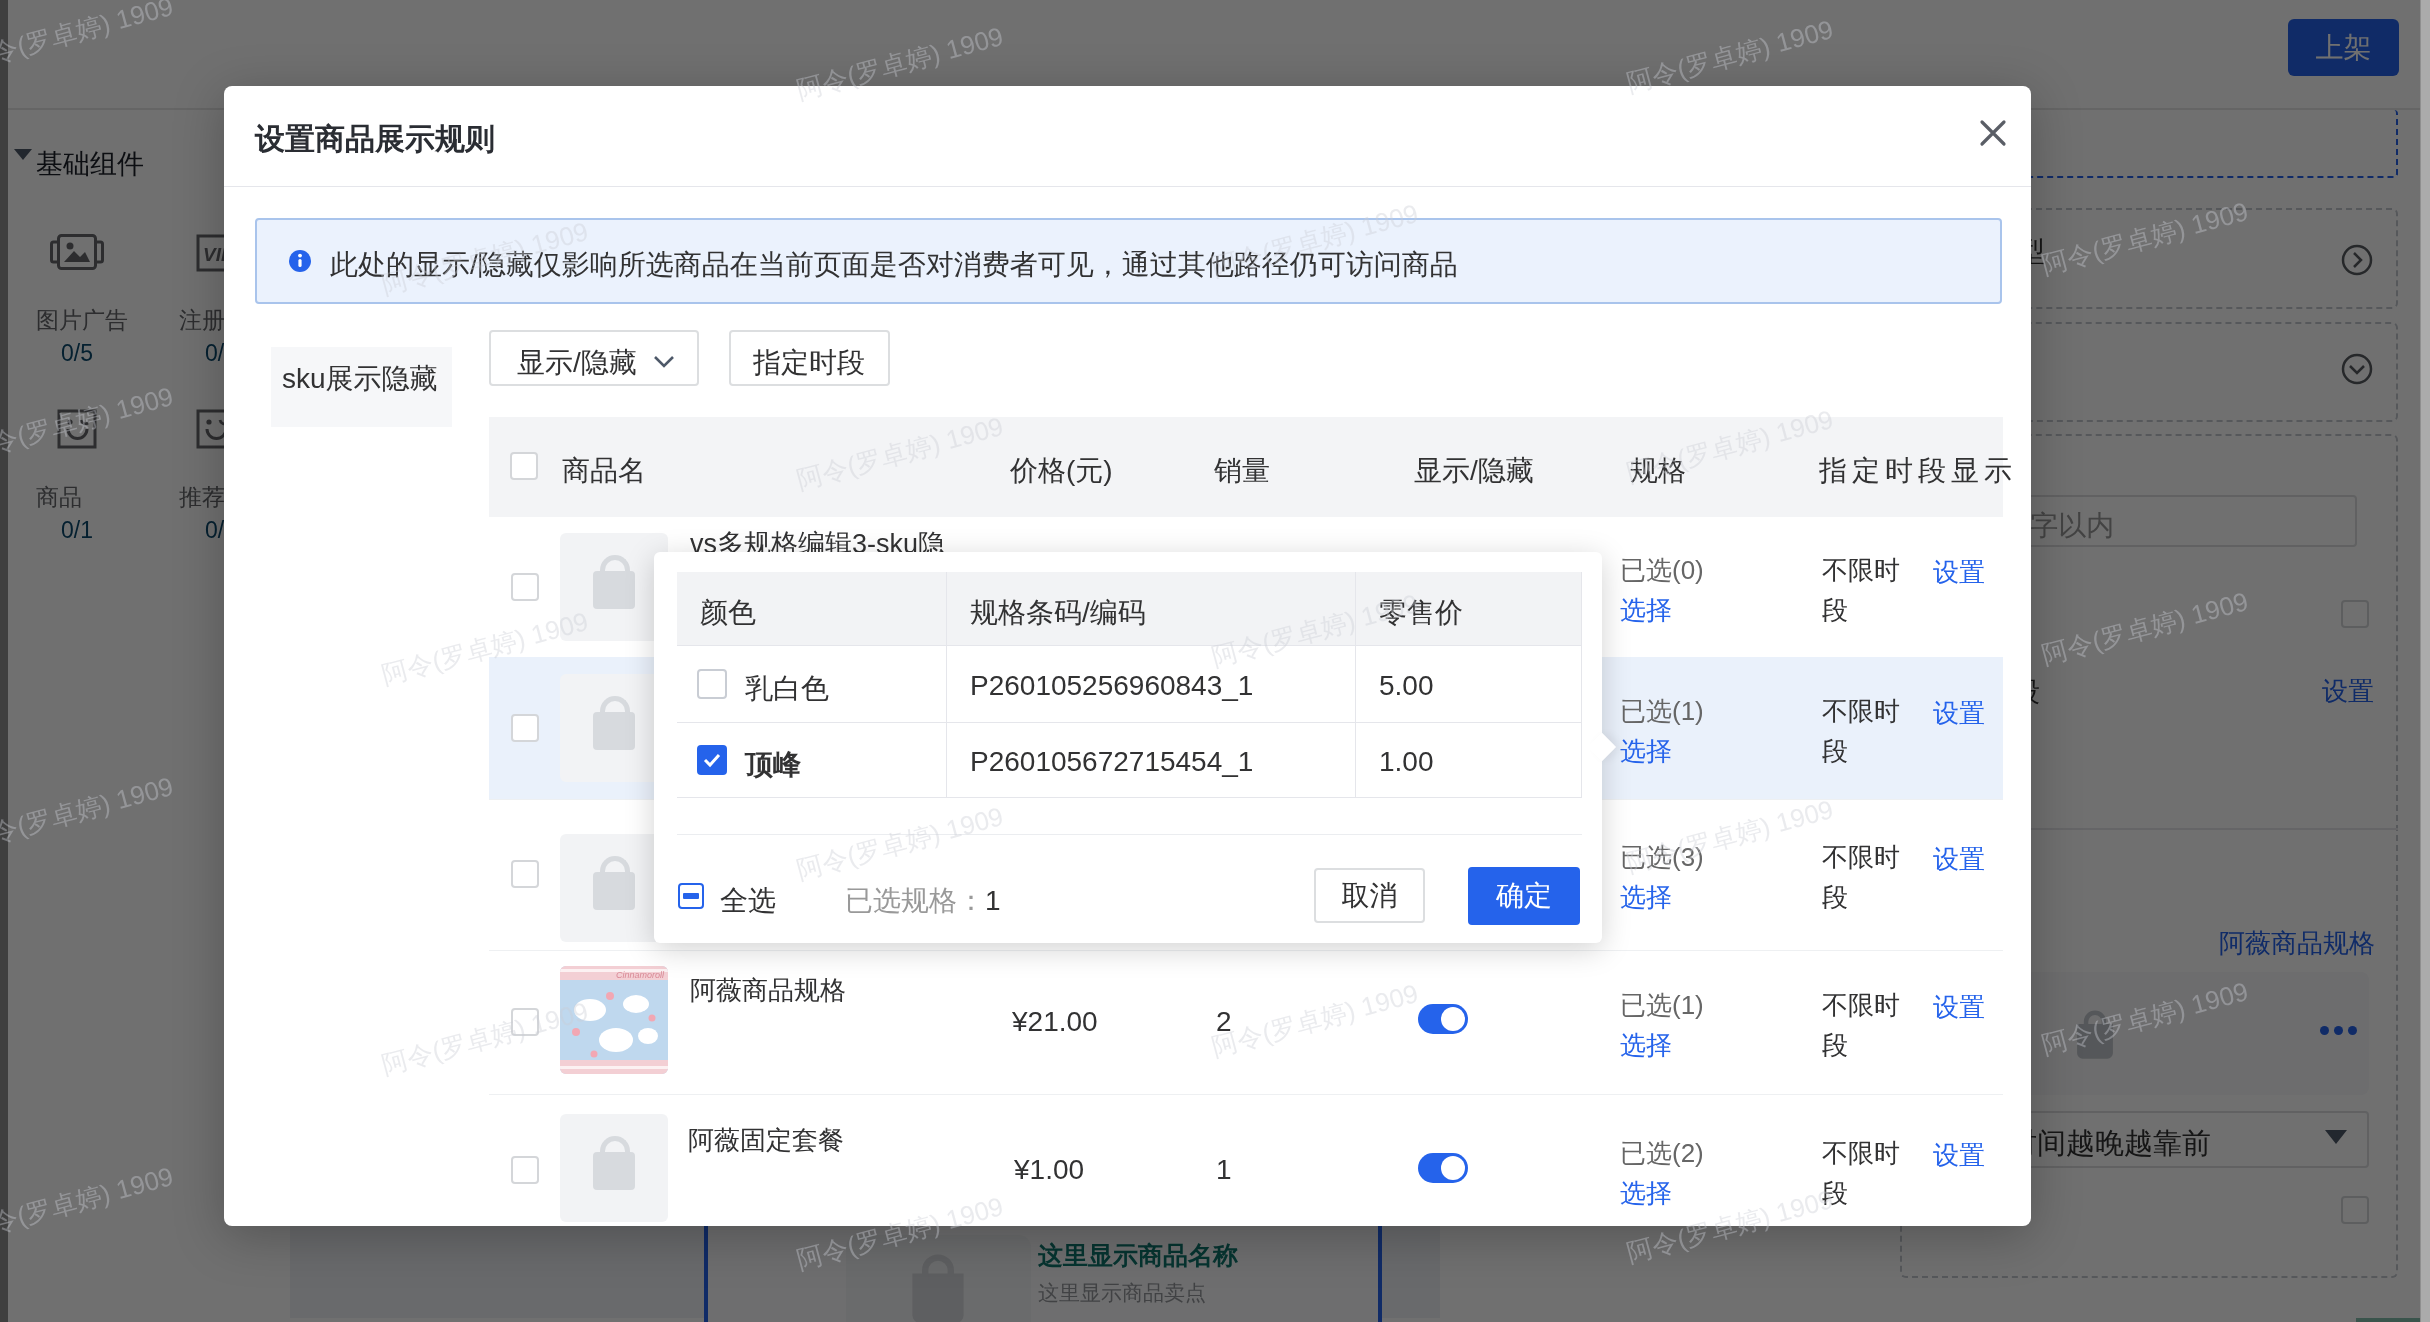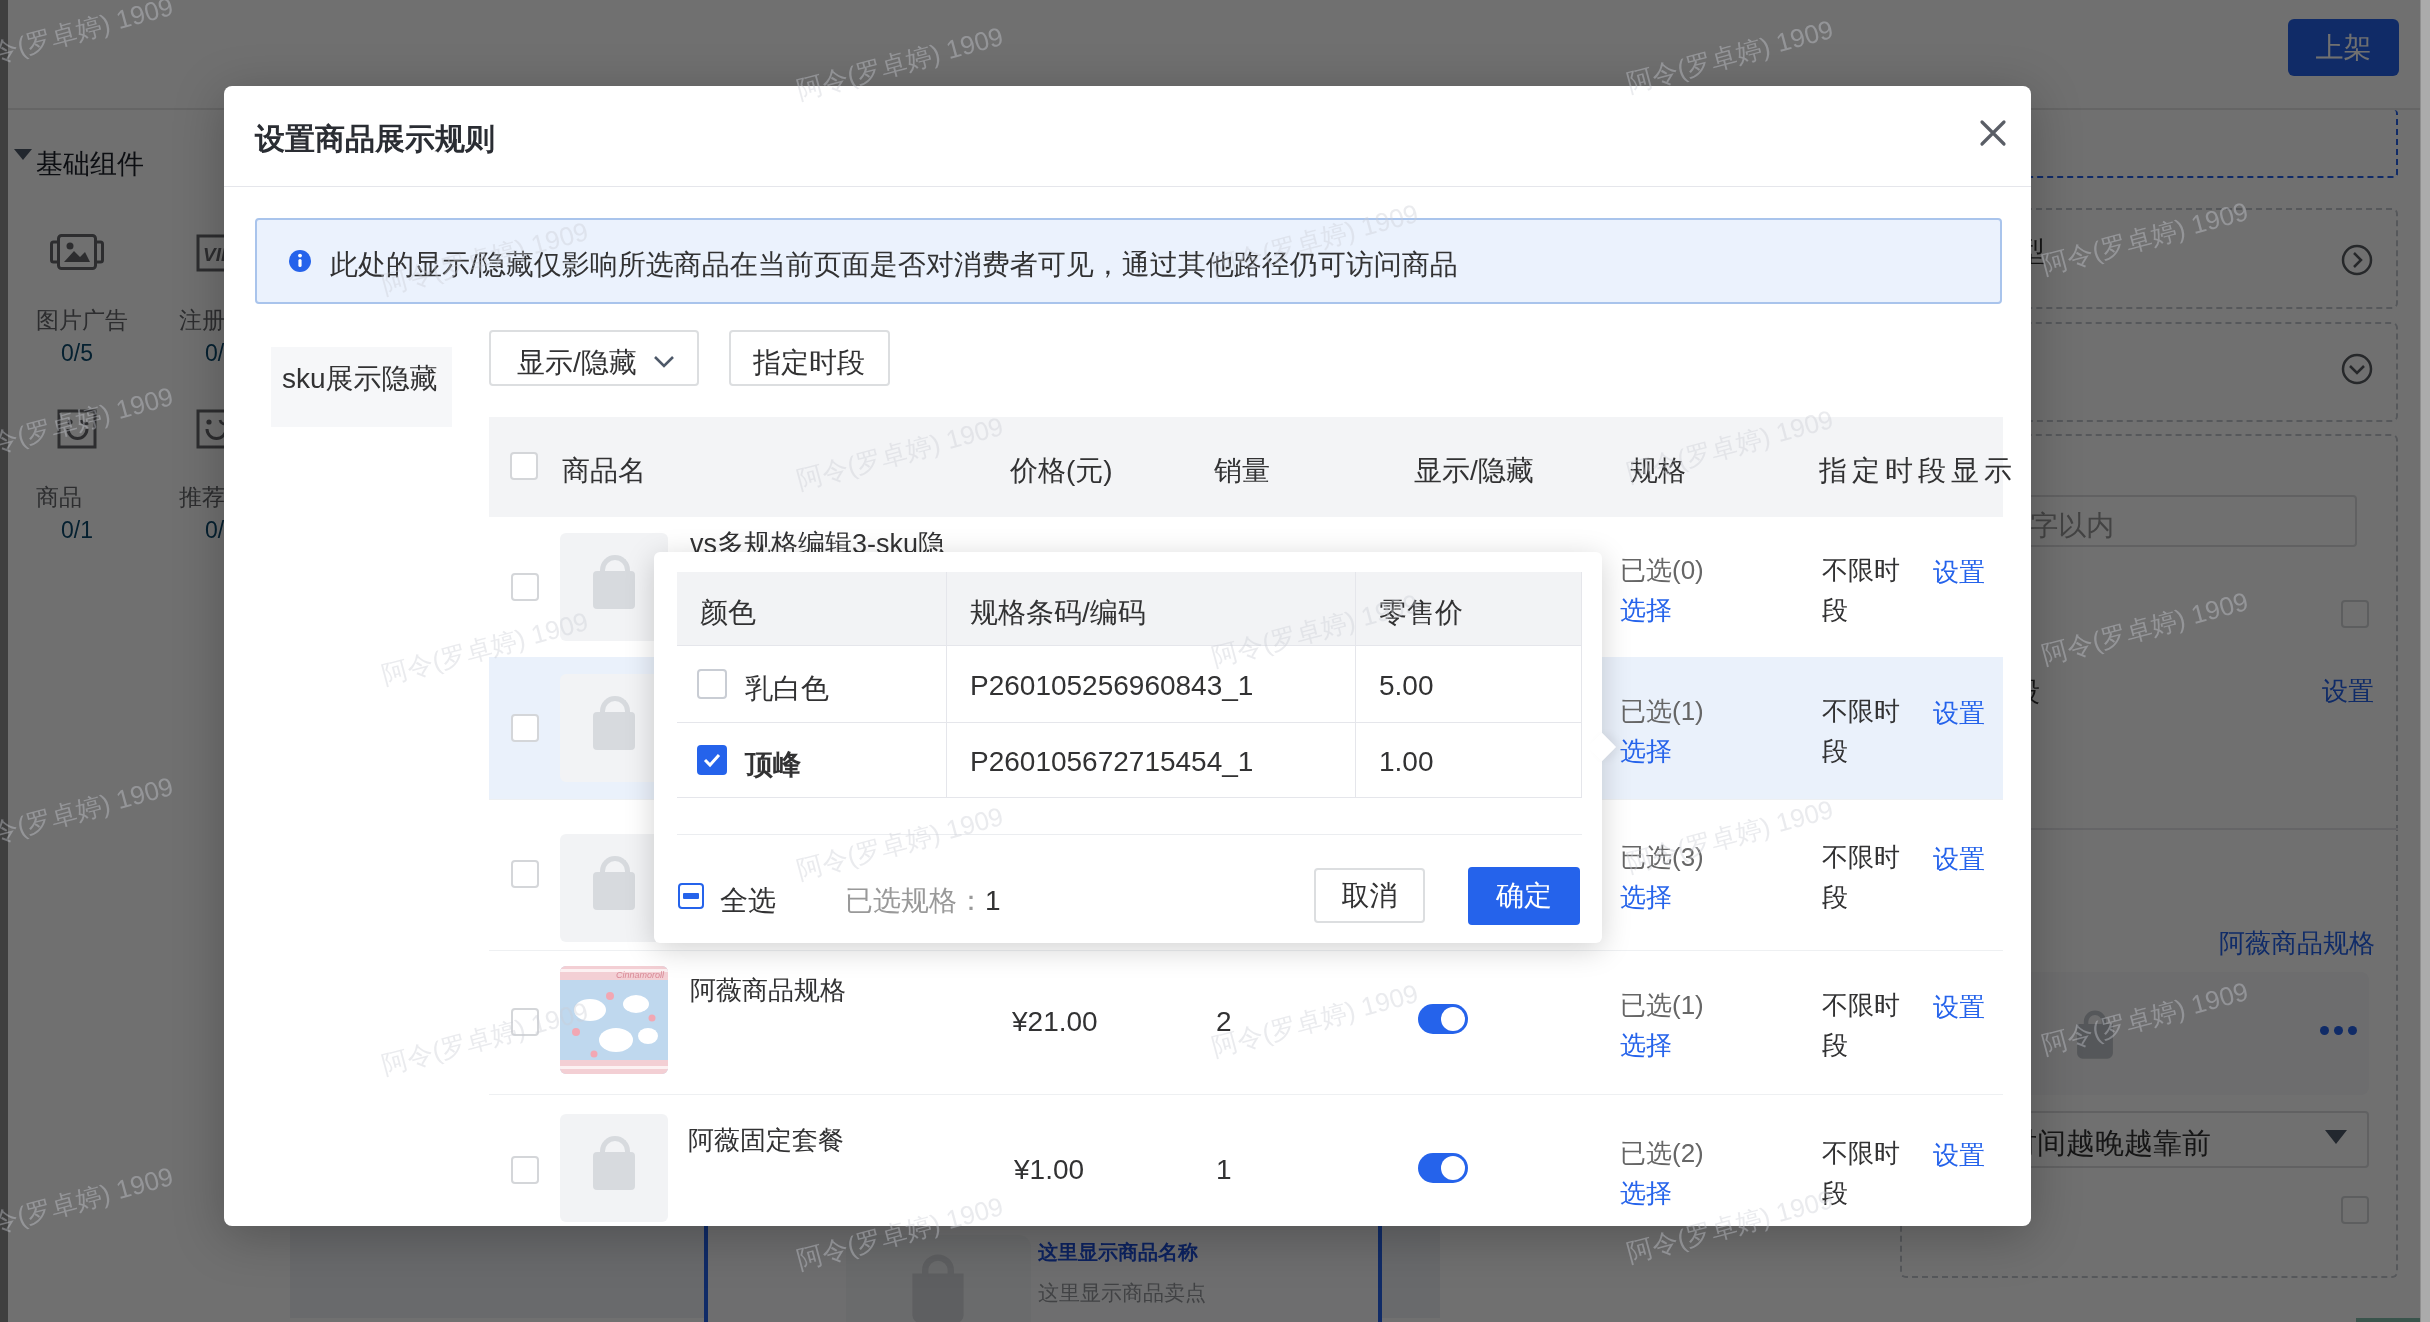--- a/index.html
+++ b/index.html
@@ -123,21 +123,21 @@
     <div class="abs" style="left:2020px;top:1319px;font-size:26px;color:#3a3d42;">根据排序方式，越晚加入的商品越靠前排</div>
     <div class="abs" style="left:2356px;top:1318px;width:74px;height:4px;background:#84BFAD;"></div>
 
     <div class="abs" style="left:290px;top:1318px;width:1610px;height:4px;background:#fff;"></div>
     <div class="canvas-card"></div>
     <div class="abs" style="left:846px;top:1235px;width:185px;height:87px;background:#F2F3F5;border-radius:12px 12px 0 0;"></div>
     <svg class="abs" style="left:898px;top:1248px" width="80" height="80" viewBox="0 0 40 50">
       <path d="M4 16 h32 v26 a5 5 0 0 1 -5 5 h-22 a5 5 0 0 1 -5 -5 Z" fill="#D5D8DC"></path>
       <path d="M12 20 v-6 a8 8 0 0 1 16 0 v6" fill="none" stroke="#D5D8DC" stroke-width="4"></path>
     </svg>
-    <div class="abs" style="left:1038px;top:1239px;font-size:20px;font-weight:bold;color:#1d4ed8;">这里显示商品名称</div>
+    <div class="abs" style="left:1038px;top:1239px;font-size:25px;font-weight:bold;color:#0f766e;">这里显示商品名称</div>
     <div class="abs" style="left:1038px;top:1279px;font-size:21px;color:#95979c;">这里显示商品卖点</div>
   </div>
   <div id="overlay"></div>
   <div id="modal">
     <div class="abs" style="left:31px;top:33px;font-size:30px;font-weight:600;color:#2A2D33;">设置商品展示规则</div>
     <svg class="abs" style="left:1752px;top:30px" width="34" height="34" viewBox="0 0 34 34">
       <path d="M6 6 L28 28 M28 6 L6 28" stroke="#5A5E66" stroke-width="3.2" stroke-linecap="round"></path>
     </svg>
     <div class="abs" style="left:0;top:100px;width:1807px;height:1px;background:#E5E6EB;"></div>
 

